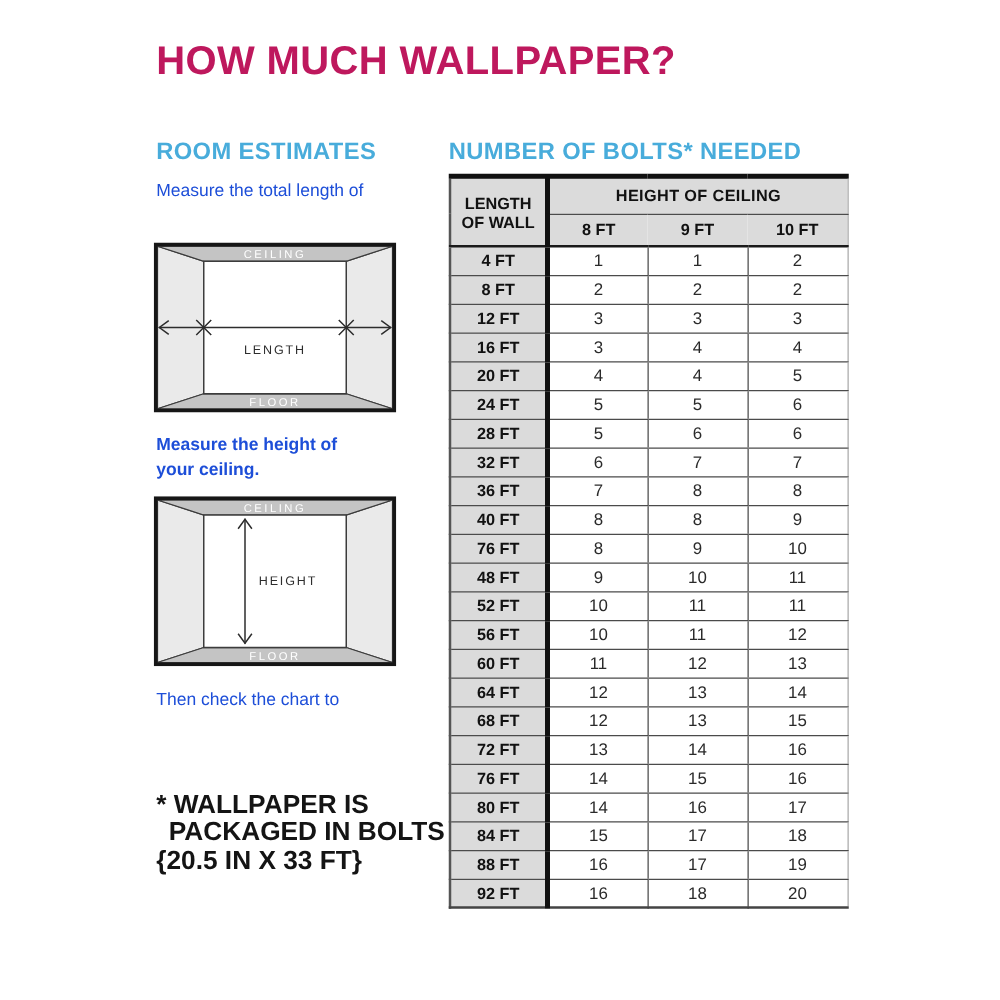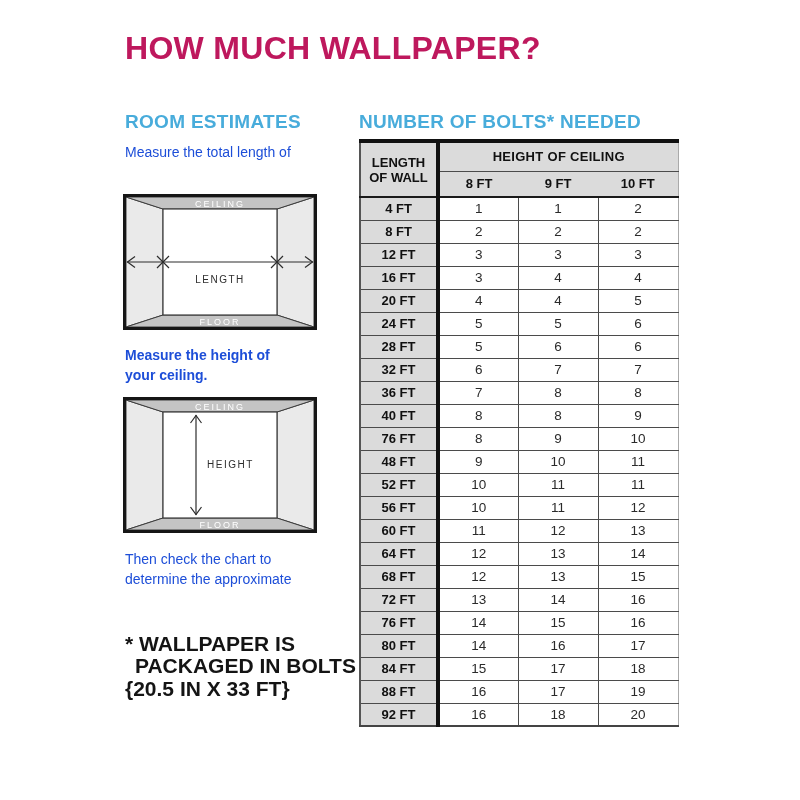--- a/index.html
+++ b/index.html
@@ -102,21 +102,20 @@
     <path d="M67.5 110 L73 117.5 L78.5 110"></path>
   </g>
   <rect x="1.5" y="1.5" width="191" height="133" fill="none" stroke="#161616" stroke-width="3"></rect>
   <text class="band-label" x="97" y="12.5" text-anchor="middle">CEILING</text>
   <text class="band-label" x="97" y="131" text-anchor="middle">FLOOR</text>
   <text class="dim-label" x="84" y="71">HEIGHT</text>
 </svg>
 
 <div class="abs body-text step3">
   <div>Then check the chart to</div>
-  <div>determine the approximate</div>
 </div>
 
 <div class="abs bold-note footnote">
   <div>* WALLPAPER IS</div>
   <div class="indent">PACKAGED IN BOLTS</div>
 </div>
 
 <div class="abs bold-note boltinfo">
   <div>{20.5 IN X 33 FT}</div>
 </div>

